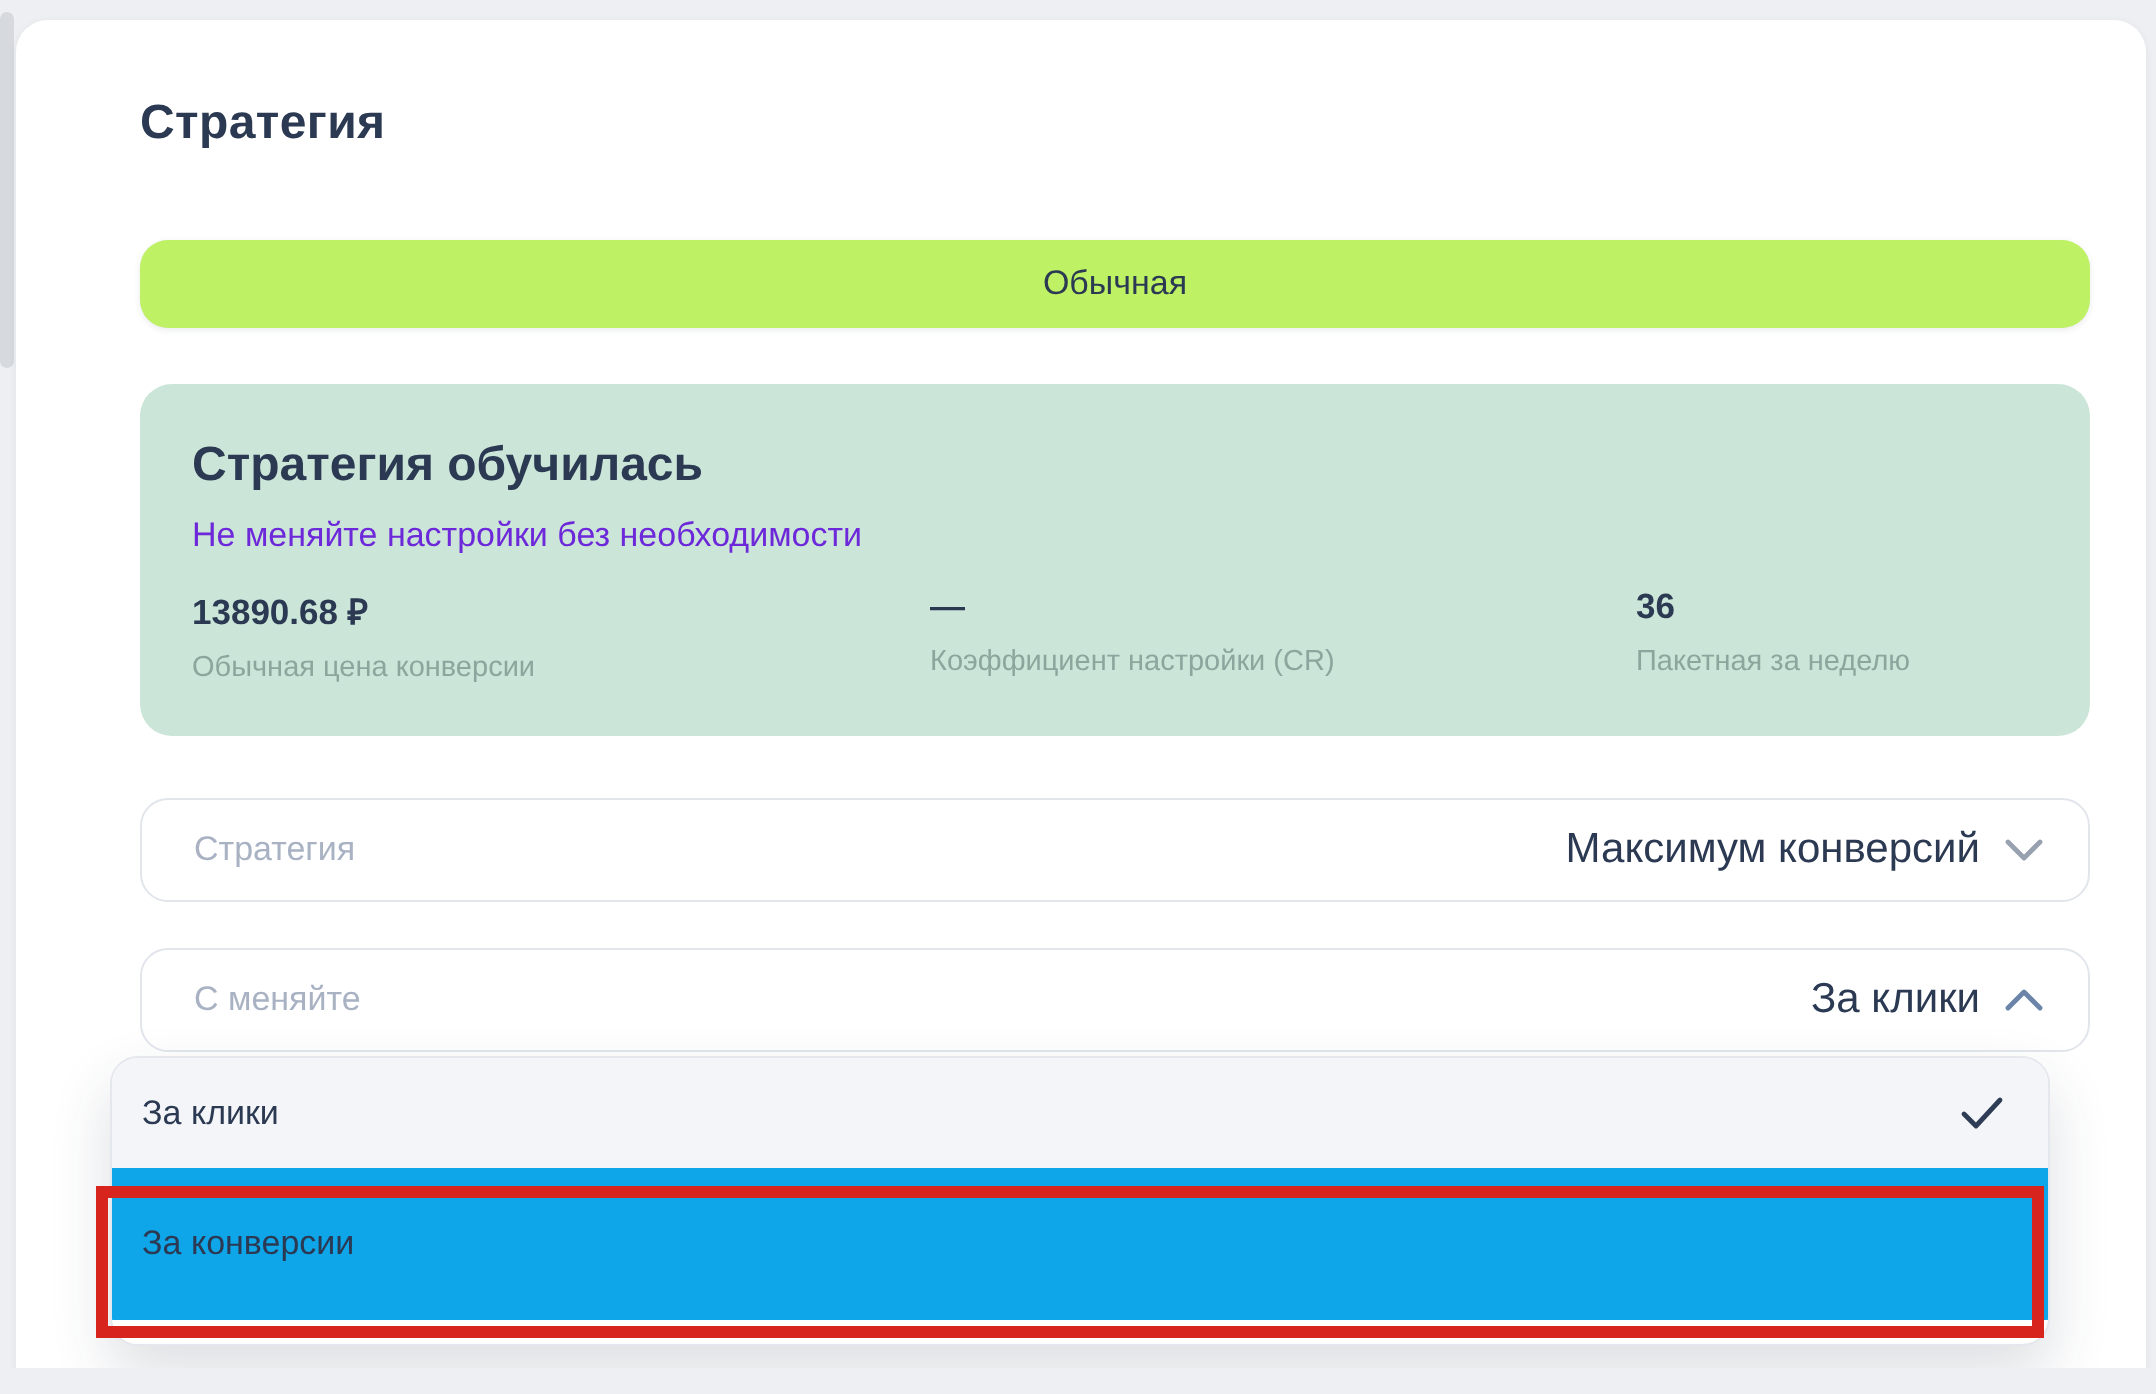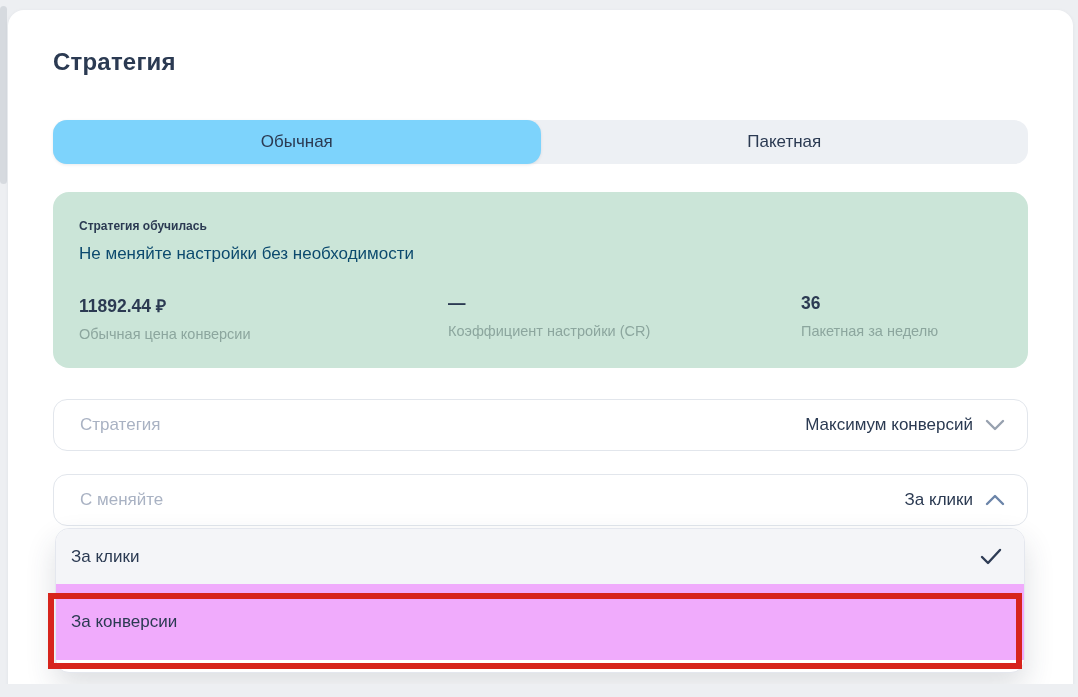--- a/index.html
+++ b/index.html
@@ -17,88 +17,88 @@
     position: absolute; left: 0; top: 6px; width: 7px; height: 178px;
     background: #d6dadf; border-radius: 4px;
   }
 
   
   .card {
     position: absolute; left: 8px; top: 10px; width: 1065px; height: 700px;
     background: #ffffff; border-radius: 16px 16px 0 0;
     box-shadow: 0 1px 4px rgba(40,50,70,0.06);
   }
-  .card-inner { position: relative; padding: 36px 46px 0 45px; }
+  .card-inner { position: relative; padding: 36px 46px 0 62px; }
 
   .page-title {
     font-size: 24px; font-weight: 700; letter-spacing: 0.2px;
     color: var(--text_dark, #2b3a52);
     margin-top: 2px;
   }
 
   
   .tabbar {
     margin-top: 44px; height: 44px; width: 975px;
     background: var(--tabbar_bg, #edf0f4); border-radius: 14px;
     display: flex; align-items: stretch;
   }
   .tab {
     flex: 1; display: flex; align-items: center; justify-content: center;
     font-size: 17px; color: var(--text_dark, #2b3a52); cursor: pointer;
     border-radius: 14px;
   }
   .tab.selected {
-    background: #7dd3fc;
+    background: #bef264;
     box-shadow: 0 1px 3px rgba(40,50,70,0.10);
   }
 
   
   .banner {
     position: relative; margin-top: 28px; width: 975px; height: 176px;
     background: var(--banner_bg, #cbe5d8); border-radius: 16px;
     padding: 27px 26px 0 26px;
   }
-  .banner-title { font-size: 12px; font-weight: 700; color: var(--text_dark, #2b3a52); }
-  .banner-subtitle { margin-top: 11px; font-size: 17px; color: #0c4a6e; }
+  .banner-title { font-size: 24px; font-weight: 700; color: var(--text_dark, #2b3a52); }
+  .banner-subtitle { margin-top: 11px; font-size: 17px; color: #6d28d9; }
   .banner-stat { position: absolute; top: 101px; }
   .banner-stat .stat-value { font-size: 17.5px; font-weight: 700; color: var(--text_dark, #2b3a52); }
   .banner-stat .stat-label { margin-top: 9px; font-size: 14.5px; color: var(--stat_label, #8ca69e); }
   .stat-0 { left: 26px; }
   .stat-1 { left: 395px; }
   .stat-2 { left: 748px; }
 
   
   .select-field {
     width: 975px; height: 52px;
     border: 1px solid var(--field_border, #e2e6ec); border-radius: 14px;
     display: flex; align-items: center; justify-content: space-between;
     padding: 0 22px 0 26px;
     background: #ffffff; cursor: pointer;
   }
   .select-strategy { margin-top: 31px; }
   .select-payment  { margin-top: 23px; }
   .select-label { font-size: 17px; color: var(--placeholder, #a9b2c3); }
   .select-right { display: flex; align-items: center; gap: 12px; }
-  .select-value { font-size: 17px; color: var(--text_dark, #2b3a52); margin-left: 16px; }
+  .select-value { font-size: 21px; color: var(--text_dark, #2b3a52); margin-left: 16px; }
   .chev { display: block; }
 
   
   .dropdown {
     position: absolute; left: 55px; top: 528px; width: 970px; height: 145px;
     background: #ffffff; border: 1px solid #e4e7ee; border-radius: 14px;
     box-shadow: 0 14px 30px rgba(45,55,75,0.16);
     z-index: 3; overflow: hidden;
   }
   .dd-item {
     display: flex; align-items: center; justify-content: space-between;
     padding: 0 22px 0 15px; font-size: 17px; color: var(--text_dark, #2b3a52);
     cursor: pointer;
   }
   .dd-item-0 { height: 55px; background: var(--dd_hover, #f4f5f8); }
-  .dd-item-1 { height: 76px; background: #f0abfc; }
+  .dd-item-1 { height: 76px; background: #0ea5e9; }
 
   
   .annotation-rect {
     position: absolute; left: 48px; top: 593px; width: 974px; height: 76px;
     border: 6px solid var(--accent_red, #d7241c);
     z-index: 6; pointer-events: none;
   }
 
   
   .bottom-strip {
@@ -113,31 +113,28 @@
 
 <div class="card">
   <div class="card-inner">
 
     <h1 class="page-title">Стратегия</h1>
 
     <div class="tabbar">
       <div class="tab selected">
         <span>Обычная</span>
       </div>
-      <div class="tab">
-        <span>Пакетная</span>
-      </div>
     </div>
 
     <div class="banner">
       <div class="banner-title">Стратегия обучилась</div>
       <div class="banner-subtitle">Не меняйте настройки без необходимости</div>
 
       <div class="banner-stat stat-0">
-        <div class="stat-value">11892.44 ₽</div>
+        <div class="stat-value">13890.68 ₽</div>
         <div class="stat-label">Обычная цена конверсии</div>
       </div>
       <div class="banner-stat stat-1">
         <div class="stat-value">—</div>
         <div class="stat-label">Коэффициент настройки (CR)</div>
       </div>
       <div class="banner-stat stat-2">
         <div class="stat-value">36</div>
         <div class="stat-label">Пакетная за неделю</div>
       </div>

